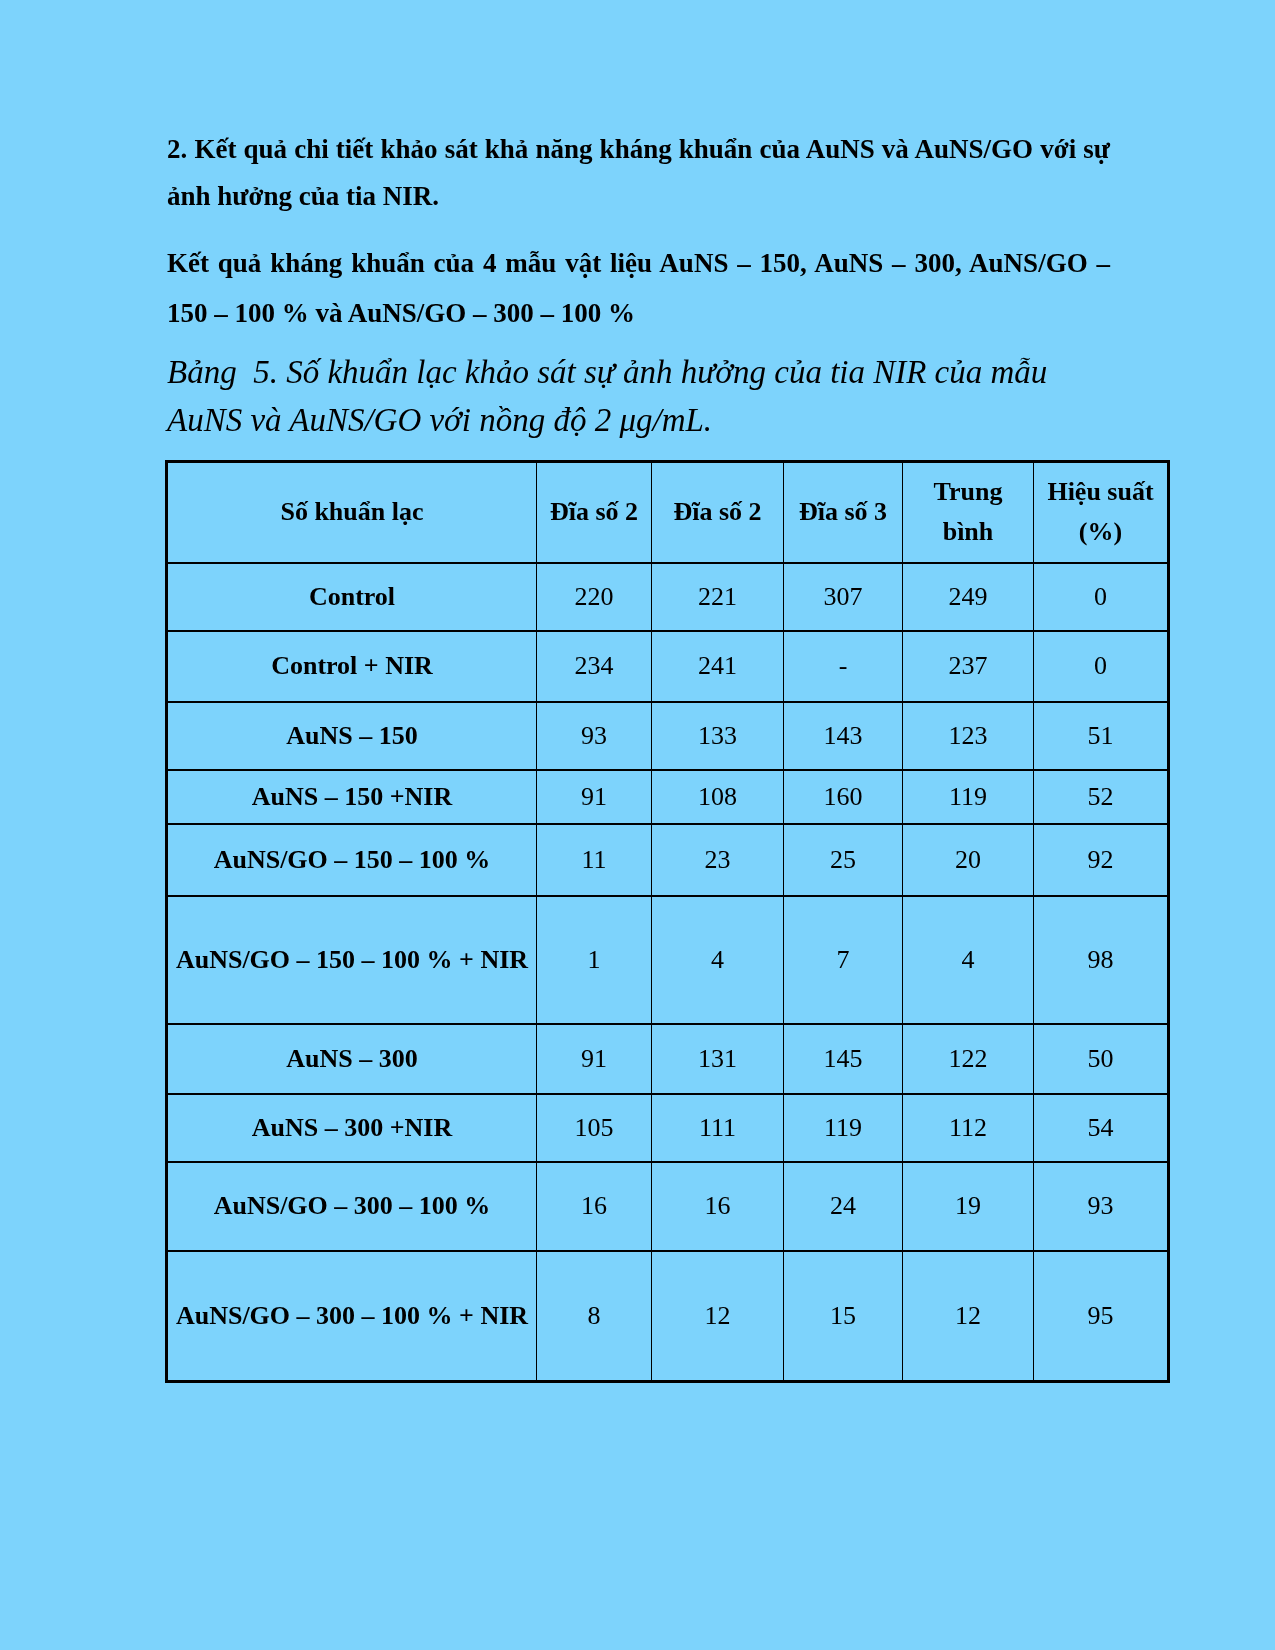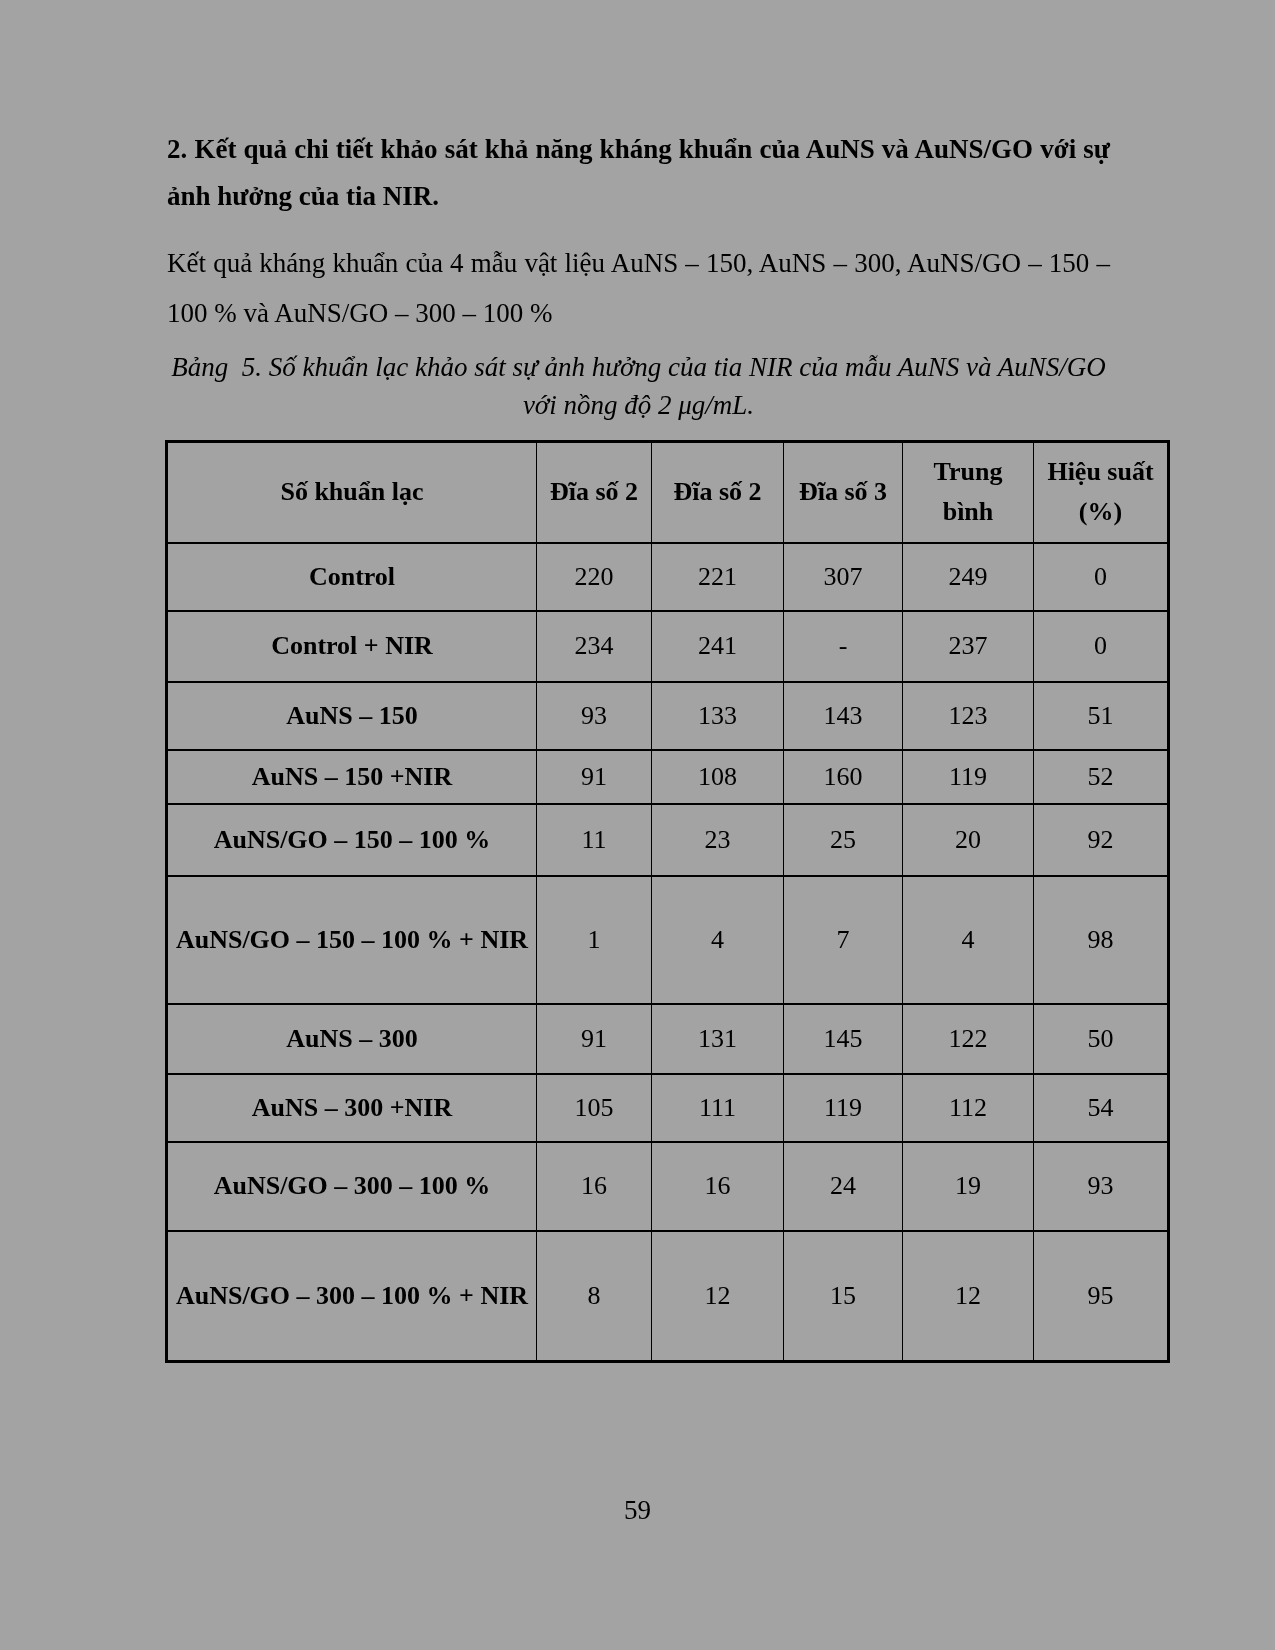--- a/index.html
+++ b/index.html
@@ -5,50 +5,50 @@
   html, body {
     margin: 0;
     padding: 0;
     background: #e8e8e8;
   }
   .page {
     position: relative;
     width: 1275px;
     height: 1650px;
     margin: 0 auto;
-    background: #a3a3a3;
+    background: #7dd3fc;
     color: #000000;
     font-family: "Liberation Serif", "DejaVu Serif", serif;
     overflow: hidden;
     box-sizing: border-box;
   }
   .content {
     padding-left: 167px;
     padding-right: 165px;
   }
   .heading {
     margin: 126px 0 0 0;
     font-size: 27px;
     font-weight: bold;
     line-height: 47px;
     text-align: justify;
   }
   .subheading {
     margin: 18px 0 0 0;
     font-size: 27px;
-    font-weight: normal;
+    font-weight: bold;
     line-height: 50px;
     text-align: justify;
   }
   .caption {
     margin: 10px 0 0 0;
-    font-size: 27px;
+    font-size: 33px;
     font-style: italic;
-    line-height: 38px;
-    text-align: center;
+    line-height: 48px;
+    text-align: left;
     white-space: pre-wrap;
   }
   table.results {
     margin-top: 16px;
     margin-left: -2px;
     border-collapse: collapse;
     table-layout: fixed;
     width: 1002px;
     border: 3px solid #000;
     font-size: 26px;
@@ -198,14 +198,13 @@
           <td class="num">12</td>
           <td class="num">15</td>
           <td class="num">12</td>
           <td class="num">95</td>
         </tr>
       </tbody>
     </table>
 
   </div>
 
-  <div class="page-number">59</div>
 </div>
 
 </body></html>

